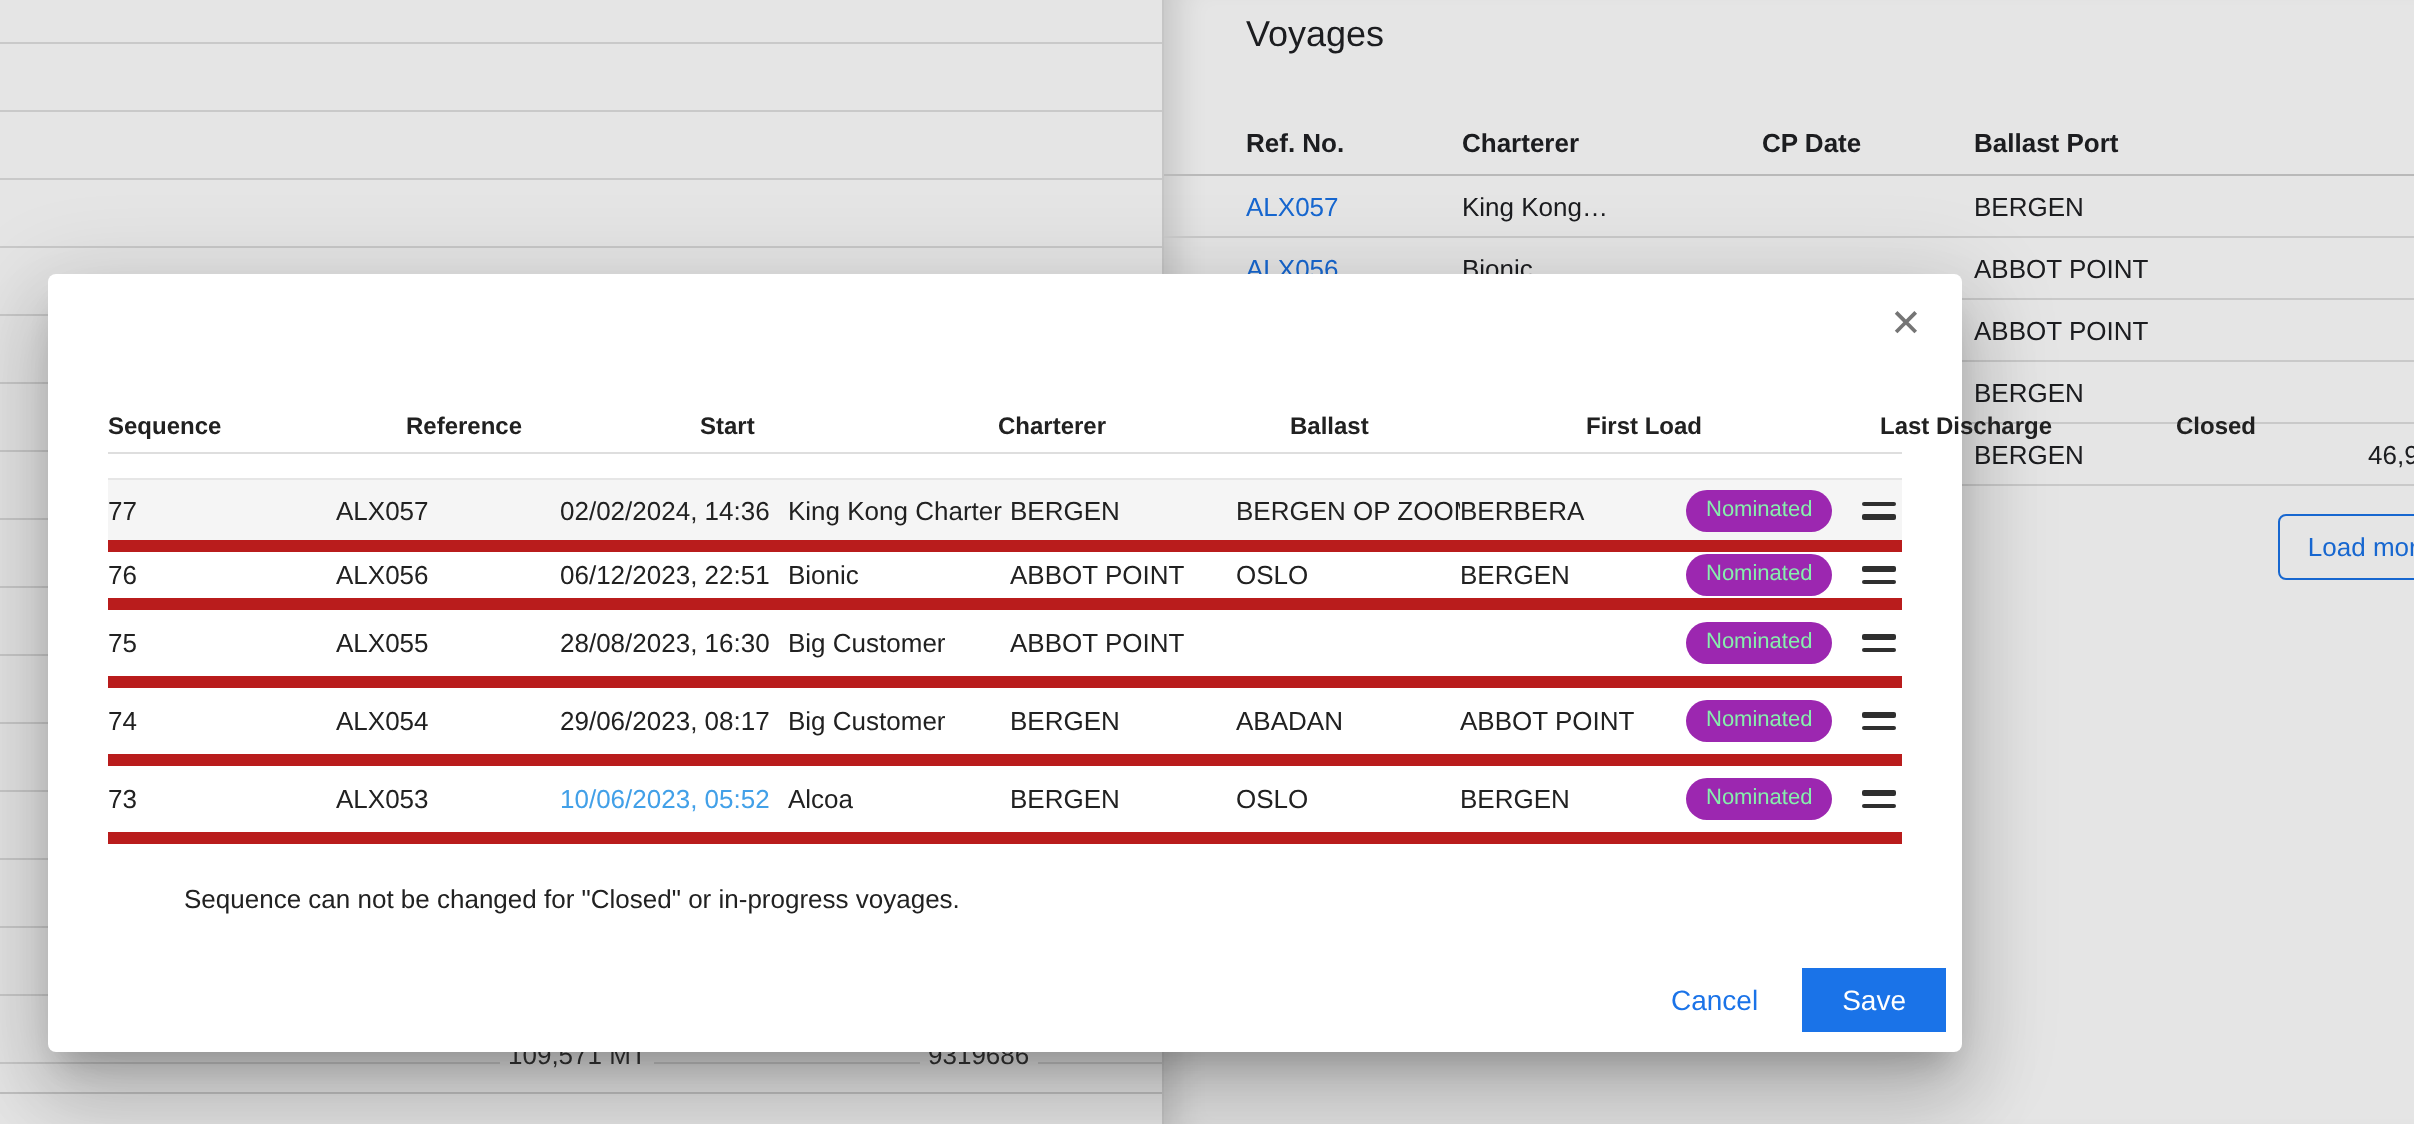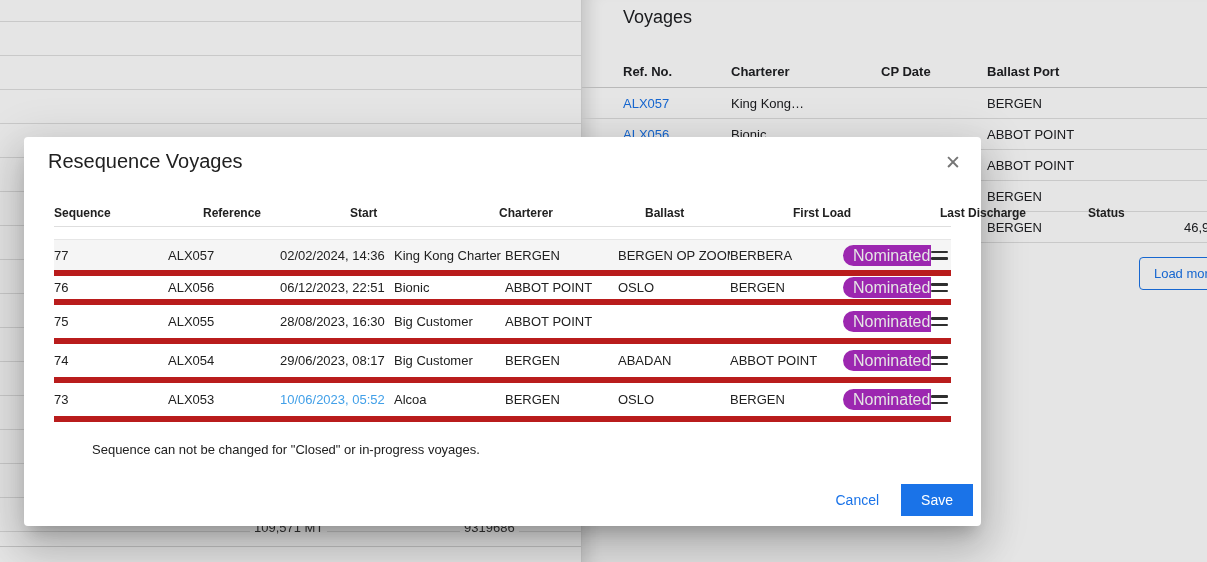--- a/index.html
+++ b/index.html
@@ -66,21 +66,21 @@
     align-items:center;
   }
   .m-header { height:28px; font-size:12px; font-weight:bold; color:#212121; border-bottom:1px solid #dedede;gap:35px; }
   .m-row { font-size:13px; color:#212121; border-bottom:6px solid #b91c1c; }
   .m-row.r0 { margin-top:12px; height:37px; background:#f5f5f5; border-top:1px solid #e6e6e6; }
   .m-row.r1 { height:29px; }
   .m-row.r2, .m-row.r3, .m-row.r4 { height:39px; }
   .cell { overflow:hidden; white-space:nowrap; padding-right:6px; }
   .start-link { color:#42a0e8; cursor:pointer; }
   .badge {
-    display:inline-block; background:#9c27b0; color:#e5e5e5; font-size:16px;
+    display:inline-block; background:#9c27b0; color:#86efac; font-size:11px;
     padding:3px 10px; border-radius:12px; line-height:15px;
   }
   .handle { display:flex; flex-direction:column; gap:4px; justify-content:center; cursor:grab; padding:4px 0; }
   .handle .bar { display:block; width:17px; height:2.5px; background:#2f2f2f; border-radius:1px; }
   .m-note { position:absolute; left:20px; top:305px; font-size:13px; color:#212121;margin-left:48px; }
   .m-actions { position:absolute; right:8px; bottom:10px; display:flex; align-items:center; gap:6px; }
   .btn-cancel {
     background:none; border:none; color:#1a73e8; font-size:14px; font-weight:500;
     padding:8px 16px; cursor:pointer; font-family:inherit; border-radius:4px;
   }
@@ -149,33 +149,32 @@
       </div>
     </div>
 
     <button class="load-more">Load more</button>
   </div>
 </div>
 
 <div class="scrim"></div>
 
 <div class="modal">
-  <div class="m-title">Resequence Voyages</div>
   <button class="m-close">✕</button>
 
   <div class="m-table">
     <div class="m-header">
       <div class="cell">Sequence</div>
       <div class="cell">Reference</div>
       <div class="cell">Start</div>
       <div class="cell">Charterer</div>
       <div class="cell">Ballast</div>
       <div class="cell">First Load</div>
       <div class="cell">Last Discharge</div>
-      <div class="cell">Status</div>
+      <div class="cell">Closed</div>
       <div class="cell"></div>
     </div>
 
     <div class="m-row r0">
       <div class="cell">77</div>
       <div class="cell">ALX057</div>
       <div class="cell">02/02/2024, 14:36</div>
       <div class="cell">King Kong Charter</div>
       <div class="cell">BERGEN</div>
       <div class="cell">BERGEN OP ZOOM</div>

